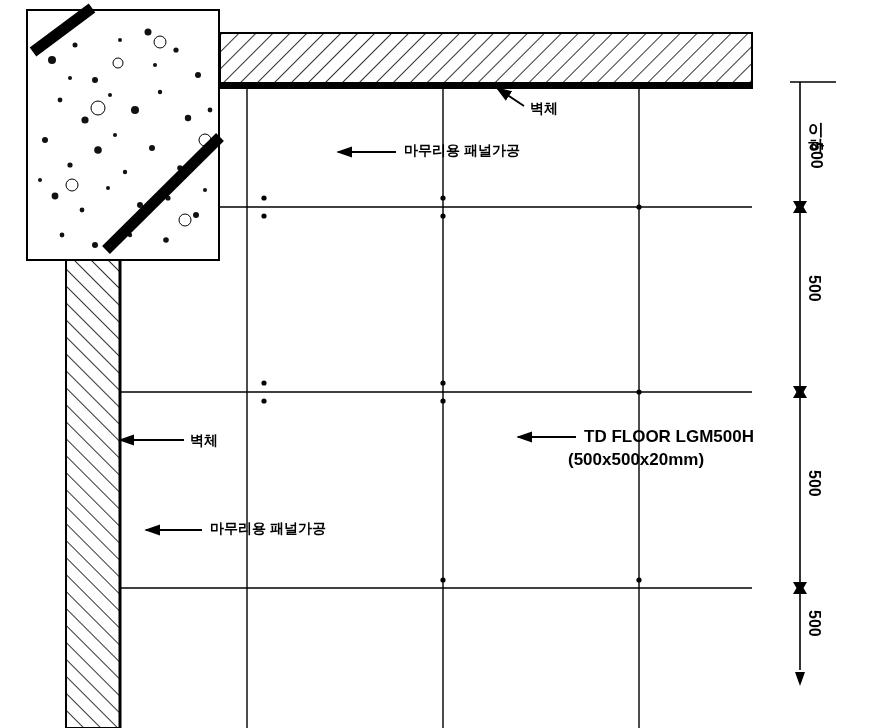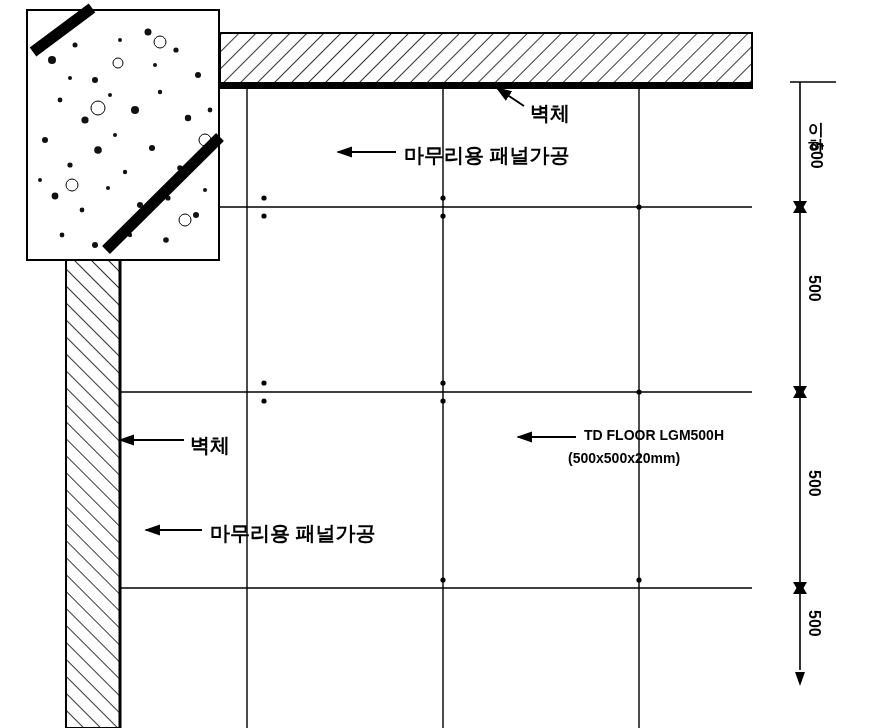--- a/index.html
+++ b/index.html
@@ -17,25 +17,25 @@
     background: #ffffff;
     overflow: hidden;
   }
   .lbl {
     position: absolute;
     font-family: "Liberation Sans", sans-serif;
     color: #000000;
     white-space: nowrap;
   }
   .lbl-ko {
-    font-size: 20px;
+    font-size: 14px;
     font-weight: 700;
   }
   .lbl-en {
-    font-size: 14px;
+    font-size: 17px;
     font-weight: 700;
   }
   .dim {
     position: absolute;
     font-size: 16px;
     font-weight: 700;
     color: #000000;
     writing-mode: vertical-rl;
     text-orientation: mixed;
     white-space: nowrap;

